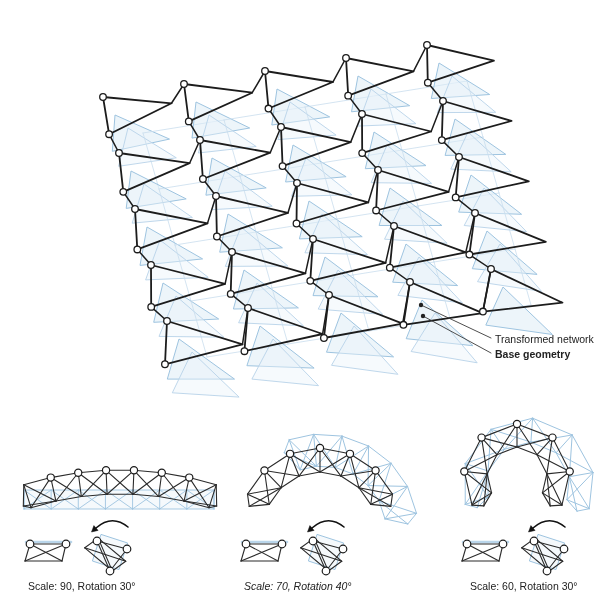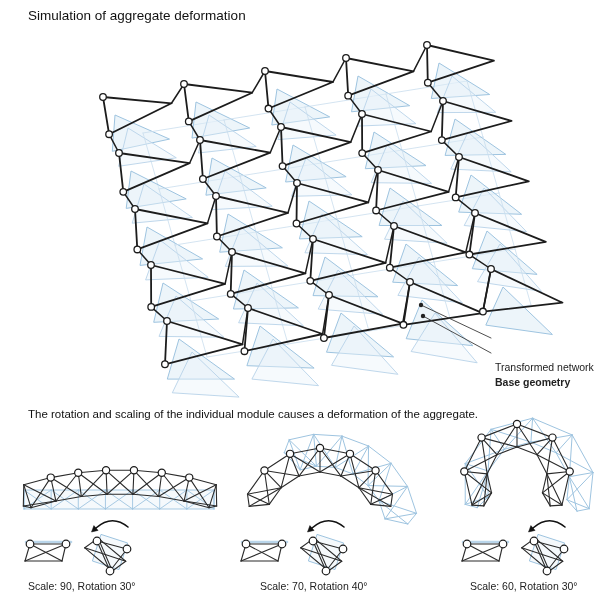--- a/index.html
+++ b/index.html
@@ -2,25 +2,25 @@
 <html><head>
 <meta charset="utf-8">
 <style>
   html,body{margin:0;padding:0;background:#ffffff;}
   #page{position:relative;width:600px;height:600px;background:#ffffff;overflow:hidden;
         font-family:"Liberation Sans", sans-serif;color:#111;}
   #scene{position:absolute;left:0;top:0;}
   .txt{position:absolute;white-space:nowrap;}
   .title{left:28px;top:8px;font-size:13.5px;color:#111;}
   .caption{left:28px;top:408px;font-size:11.5px;color:#111;}
-  .ann{font-size:10.5px;color:#222;margin-top:28px;}
+  .ann{font-size:10.5px;color:#222;}
   .ann1{left:495px;top:333px;}
   .ann2{left:495px;top:348px;font-weight:bold;}
   .vlabel{font-size:10.5px;color:#222;top:580px;}
-  .v0{left:28px;} .v1{left:260px;} .v2{left:470px;}
+  .v0{left:28px;} .v1{left:244px;font-style:italic;} .v2{left:470px;}
 </style>
 </head>
 <body>
 
 <div id="page">
   <svg id="scene" width="600" height="600" viewBox="0 0 600 600">
       <g>
         <polygon points="115.0,115.0 169.5,139.1 112.3,151.3" stroke="#9ec4e0" stroke-width="1" fill="#dcebf6" stroke-linejoin="round" fill-opacity="0.5"></polygon>
         <polygon points="128.0,128.0 176.3,157.8 118.6,166.3" stroke="#b8d3e9" stroke-width="0.9" fill="#ecf4fa" stroke-linejoin="round" fill-opacity="0.45"></polygon>
         <line x1="143" y1="133" x2="224" y2="120" stroke="#c9ddee" stroke-width="0.8" stroke-linecap="round"></line>
@@ -562,20 +562,18 @@
         <circle cx="482.9486169287477" cy="311.56656940181995" r="3.3" fill="#ffffff" stroke="#1c1c1c" stroke-width="1.3"></circle>
       </g>
       <g>
         <line x1="421" y1="305" x2="491" y2="338" stroke="#3a3a3a" stroke-width="0.9" stroke-linecap="round"></line>
         <line x1="423" y1="316" x2="491" y2="353" stroke="#3a3a3a" stroke-width="0.9" stroke-linecap="round"></line>
         <circle cx="421" cy="305" r="2.2" fill="#222" stroke="none" stroke-width="0"></circle>
         <circle cx="423" cy="316" r="2.2" fill="#222" stroke="none" stroke-width="0"></circle>
       </g>
     </svg>
 
-  <div class="txt title">Simulation of aggregate deformation</div>
-  <div class="txt caption">The rotation and scaling of the individual module causes a deformation of the aggregate.</div>
   <div class="txt ann ann1">Transformed network</div>
   <div class="txt ann ann2">Base geometry</div>
   <div class="txt vlabel v0">Scale: 90, Rotation 30°</div>
   <div class="txt vlabel v1">Scale: 70, Rotation 40°</div>
   <div class="txt vlabel v2">Scale: 60, Rotation 30°</div>
 </div>
 
 </body></html>

